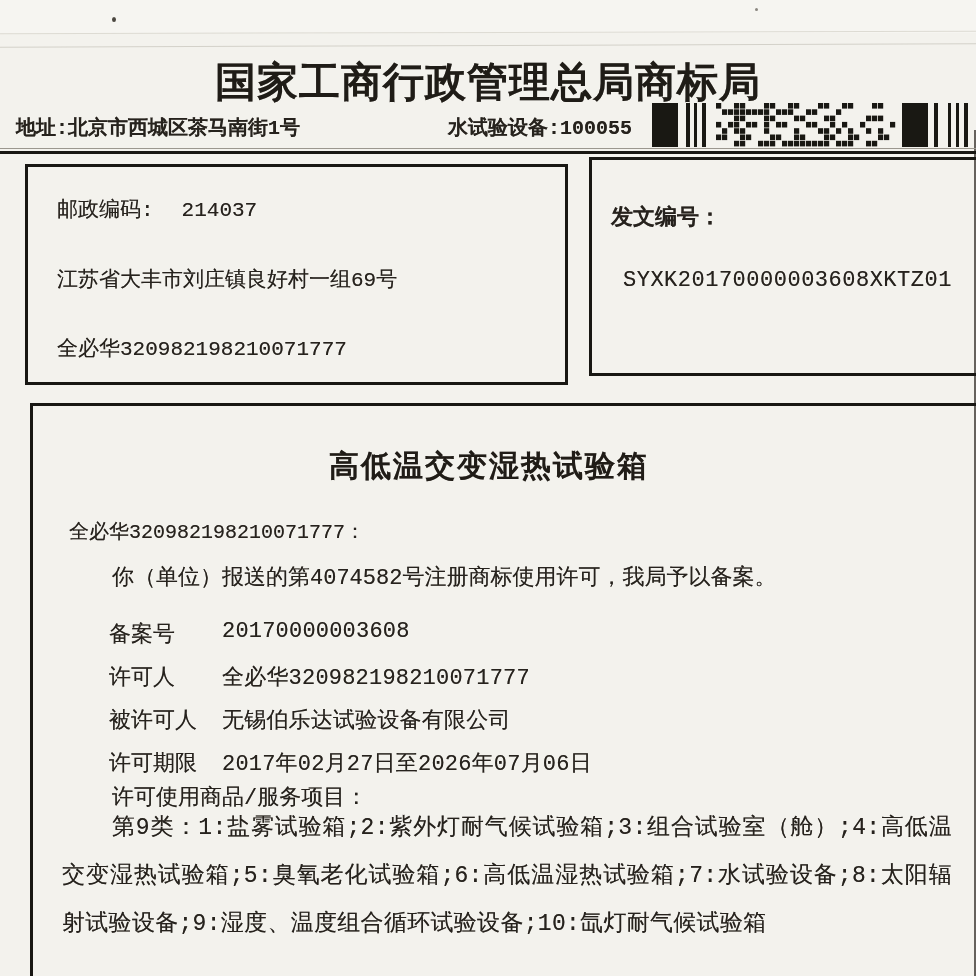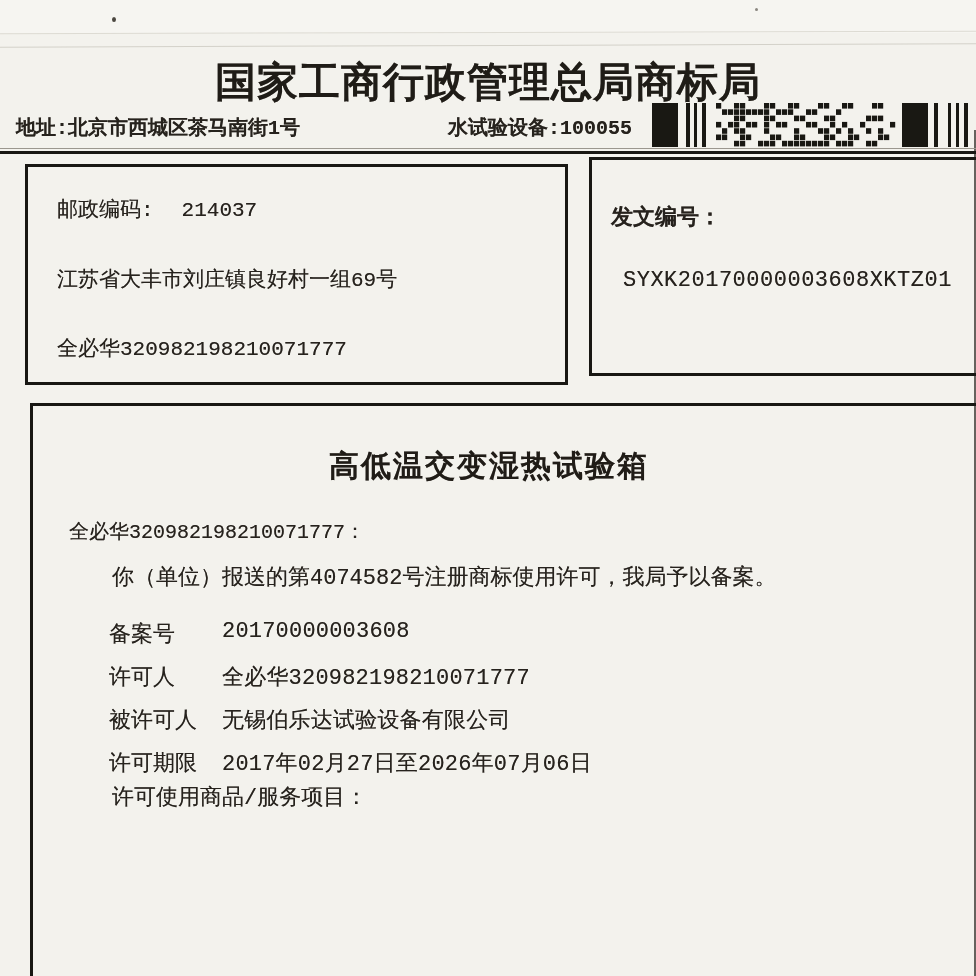--- a/index.html
+++ b/index.html
@@ -236,15 +236,16 @@
         <span class="field-label">被许可人</span>
         <span class="field-value">无锡伯乐达试验设备有限公司</span>
       </div>
       <div class="field-row">
         <span class="field-label">许可期限</span>
         <span class="field-value">2017年02月27日至2026年07月06日</span>
       </div>
     </div>
 
     <div class="items-heading">许可使用商品/服务项目：</div>
+    <div class="items-text">第9类：1:盐雾试验箱;2:紫外灯耐气候试验箱;3:组合试验室（舱）;4:高低温交变湿热试验箱;5:臭氧老化试验箱;6:高低温湿热试验箱;7:水试验设备;8:太阳辐射试验设备;9:湿度、温度组合循环试验设备;10:氙灯耐气候试验箱</div>
   </div>
 
 </div>
 
 </body></html>

